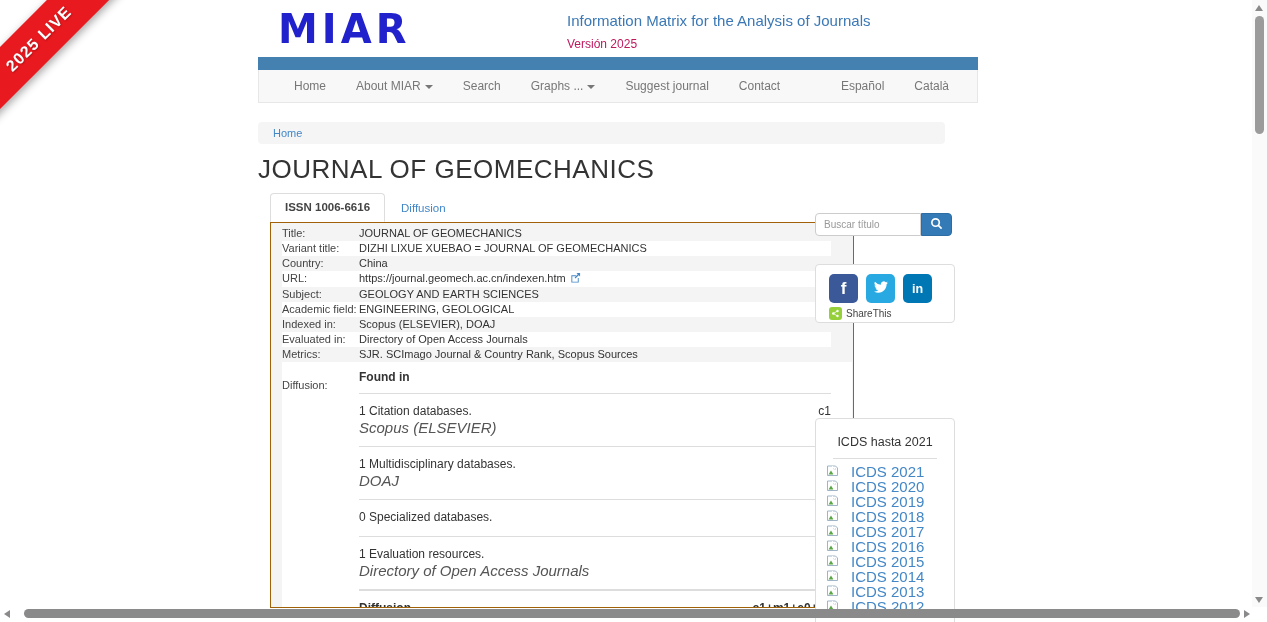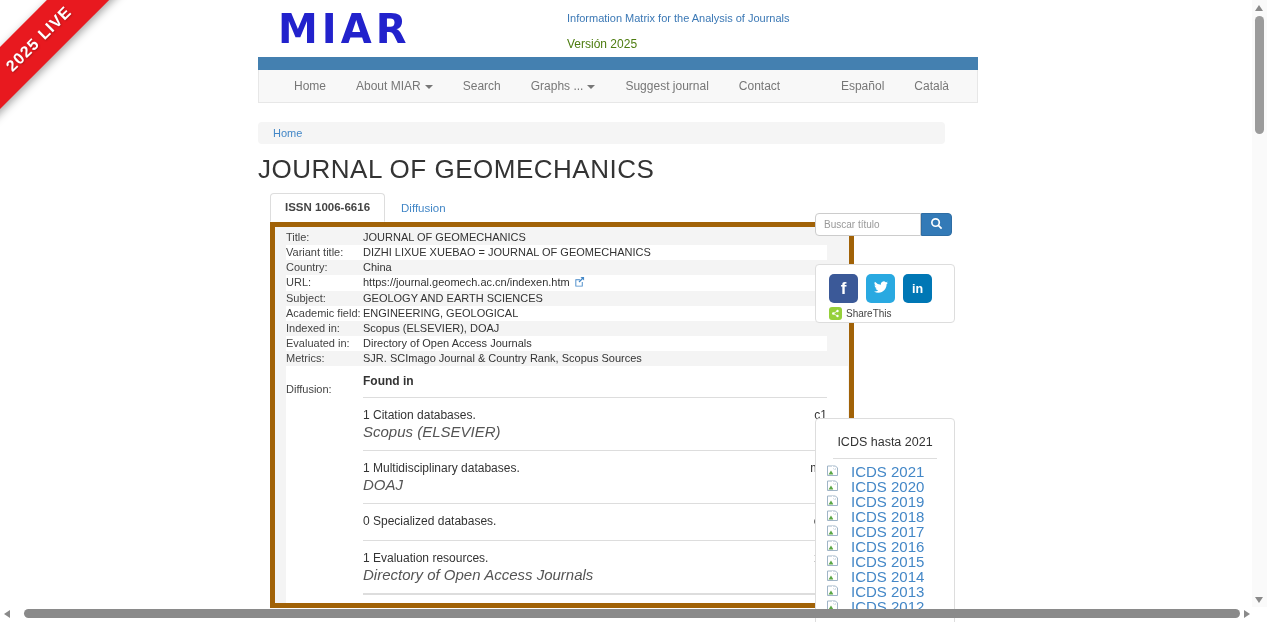--- a/index.html
+++ b/index.html
@@ -9,22 +9,22 @@
   
   .ribbon { position:absolute; left:-71px; top:17px; width:220px; height:44px; background:#e8191f;
             transform:rotate(-45deg); z-index:60; display:flex; align-items:center; justify-content:center;
             box-shadow:0 3px 8px rgba(0,0,0,.35); }
   .ribbon span { color:#fff; font-weight:bold; font-size:16px; letter-spacing:1px; text-shadow:0 1px 2px rgba(0,0,0,.3); }
 
   
   .header { position:absolute; left:258px; top:0; width:720px; height:57px; }
   .logo { position:absolute; left:20px; top:6px; font-family:"DejaVu Sans", sans-serif; font-weight:bold;
           font-size:40px; letter-spacing:4px; color:#2222cc; }
-  .tagline { position:absolute; left:309px; top:12px; font-size:11px; color:#3b78b5; }
-  .version { position:absolute; left:309px; top:37px; font-size:12px; color:#4d7c0f; }
+  .tagline { position:absolute; left:309px; top:12px; font-size:15px; color:#3b78b5; }
+  .version { position:absolute; left:309px; top:37px; font-size:12px; color:#be185d; }
 
   .bluebar { position:absolute; left:258px; top:57px; width:720px; height:13px; background:#4480b0; }
 
   
   .navbar { position:absolute; left:258px; top:70px; width:720px; height:33px; background:#f8f8f8;
             border:1px solid #e7e7e7; border-top:none; display:flex; align-items:center; font-size:12px; color:#777; }
   .nav-left { display:flex; padding-left:20px; }
   .nav-item { padding:0 15px; cursor:pointer; white-space:nowrap; color:#777; }
   .nav-right { margin-left:auto; display:flex; padding-right:13px; }
   .caret { display:inline-block; margin-left:4px; vertical-align:middle;
@@ -37,21 +37,21 @@
 
   
   .page-title { position:absolute; left:258px; top:154px; font-size:26px; font-weight:500; color:#333; letter-spacing:.5px; }
   .tabs { position:absolute; left:270px; top:193px; display:flex; align-items:flex-end; z-index:5; }
   .tab-active { background:#fff; border:1px solid #ddd; border-bottom:1px solid #fff; border-radius:4px 4px 0 0;
                 padding:7px 14px 8px 14px; font-size:11.5px; font-weight:bold; color:#444; margin-bottom:-1px; }
   .tab-link { padding:7px 16px; font-size:11.5px; }
 
   
   .panel { position:absolute; left:270px; top:222px; width:584px; height:386px; background:#f4f4f4;
-           border:5px solid #a16207; overflow:hidden; }
+           border:1px solid #a16207; overflow:hidden; }
   .details { padding:3px 0 0 0; }
   .drow { display:flex; line-height:15px; font-size:11px; margin:0 22px 0 11px; }
   .drow.white { background:#fff; }
   .dlabel { width:77px; color:#444; flex:none; }
   .dvalue { flex:1; color:#333; white-space:nowrap; overflow:hidden; }
   .ext-icon { display:inline-block; margin-left:4px; vertical-align:-1px; }
 
   .dif-section { background:#fff; margin:0 1px 0 11px; display:flex; min-height:240px; }
   .dif-label { width:77px; flex:none; font-size:11px; color:#444; padding-top:17px; }
   .dif-content { flex:1; padding-right:21px; }

